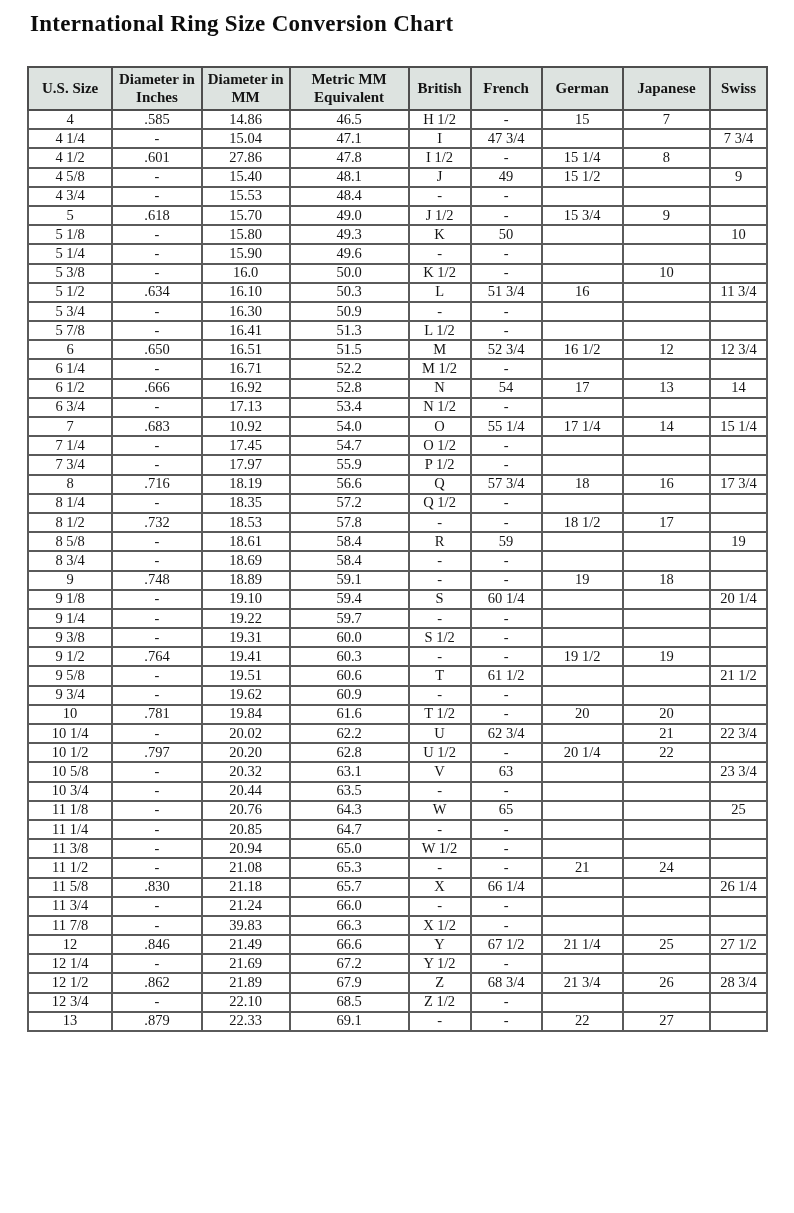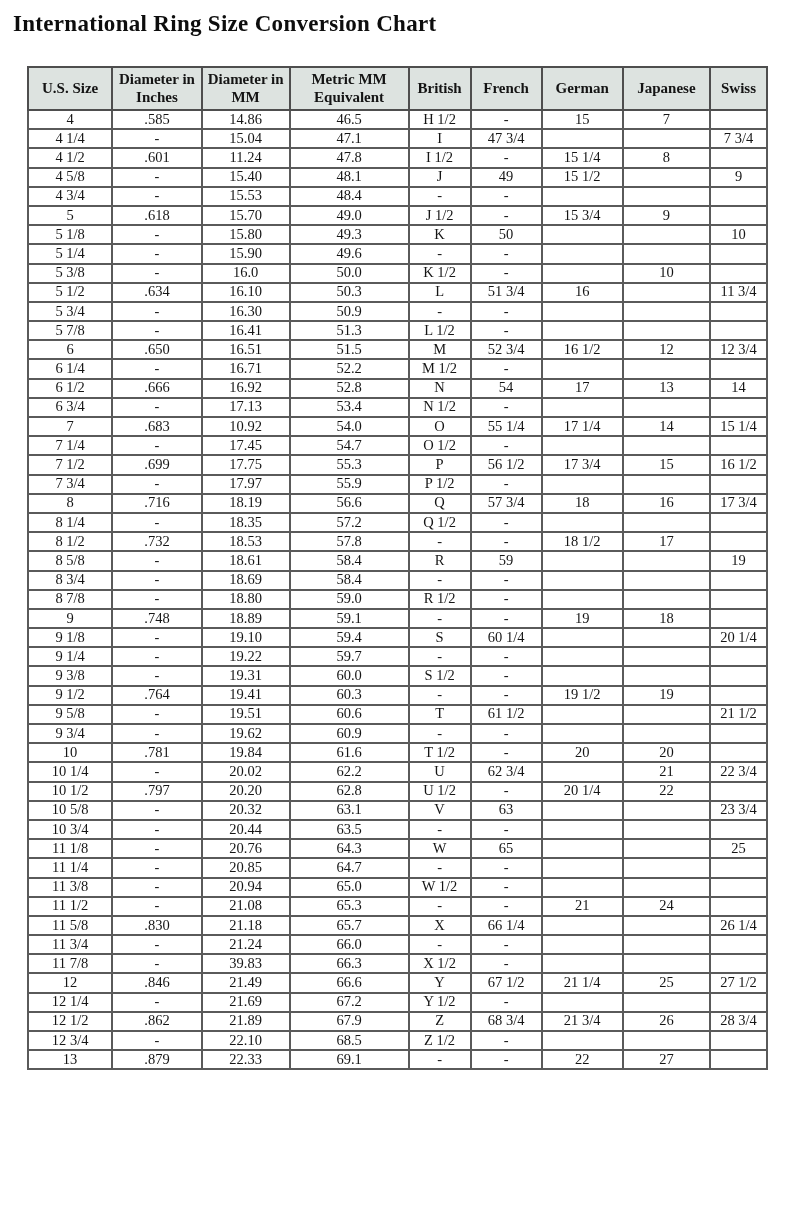--- a/index.html
+++ b/index.html
@@ -8,21 +8,21 @@
     background: #ffffff;
     width: 794px;
     height: 1213px;
     font-family: "Liberation Serif", "DejaVu Serif", serif;
     color: #111111;
     overflow: hidden;
   }
   .page-title {
     font-size: 23px;
     font-weight: bold;
-    margin: 11px 0 0 13px;
+    margin: 11px 0 0 30px;
     letter-spacing: 0.3px;
     color: #0d0d0d;
   }
   .table-wrap {
     margin: 29px 0 16px 27px;
     width: 741px;
   }
   table.ring-table {
     border-collapse: collapse;
     table-layout: fixed;
@@ -103,21 +103,21 @@
           <td>47.1</td>
           <td>I</td>
           <td>47 3/4</td>
           <td></td>
           <td></td>
           <td>7 3/4</td>
         </tr>
         <tr>
           <td>4 1/2</td>
           <td>.601</td>
-          <td>11.24</td>
+          <td>27.86</td>
           <td>47.8</td>
           <td>I 1/2</td>
           <td>-</td>
           <td>15 1/4</td>
           <td>8</td>
           <td></td>
         </tr>
         <tr>
           <td>4 5/8</td>
           <td>-</td>
@@ -277,31 +277,20 @@
           <td>-</td>
           <td>17.45</td>
           <td>54.7</td>
           <td>O 1/2</td>
           <td>-</td>
           <td></td>
           <td></td>
           <td></td>
         </tr>
         <tr>
-          <td>7 1/2</td>
-          <td>.699</td>
-          <td>17.75</td>
-          <td>55.3</td>
-          <td>P</td>
-          <td>56 1/2</td>
-          <td>17 3/4</td>
-          <td>15</td>
-          <td>16 1/2</td>
-        </tr>
-        <tr>
           <td>7 3/4</td>
           <td>-</td>
           <td>17.97</td>
           <td>55.9</td>
           <td>P 1/2</td>
           <td>-</td>
           <td></td>
           <td></td>
           <td></td>
         </tr>
@@ -354,31 +343,20 @@
           <td>-</td>
           <td>18.69</td>
           <td>58.4</td>
           <td>-</td>
           <td>-</td>
           <td></td>
           <td></td>
           <td></td>
         </tr>
         <tr>
-          <td>8 7/8</td>
-          <td>-</td>
-          <td>18.80</td>
-          <td>59.0</td>
-          <td>R 1/2</td>
-          <td>-</td>
-          <td></td>
-          <td></td>
-          <td></td>
-        </tr>
-        <tr>
           <td>9</td>
           <td>.748</td>
           <td>18.89</td>
           <td>59.1</td>
           <td>-</td>
           <td>-</td>
           <td>19</td>
           <td>18</td>
           <td></td>
         </tr>

